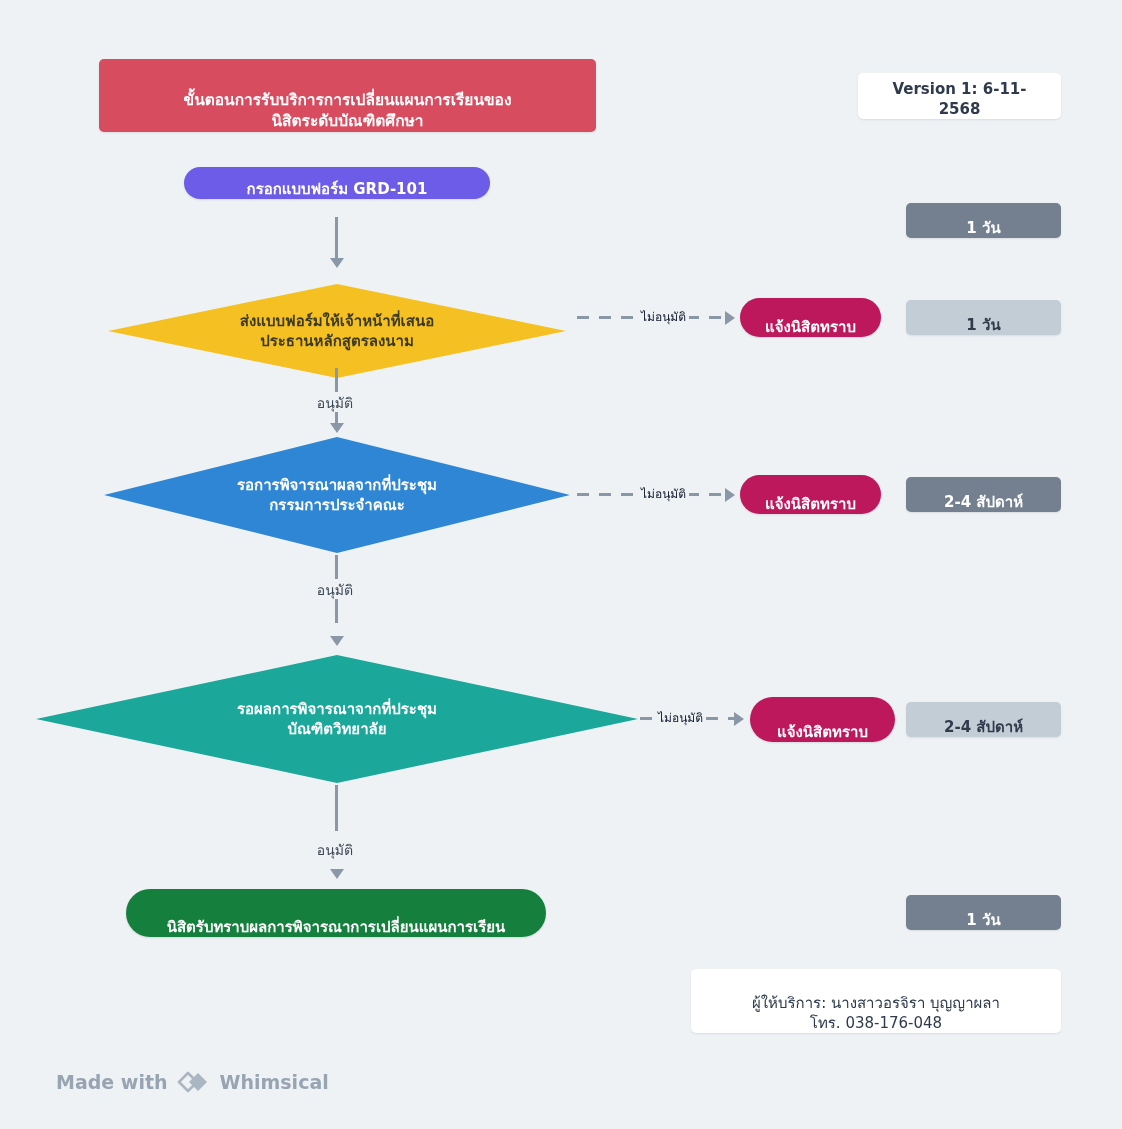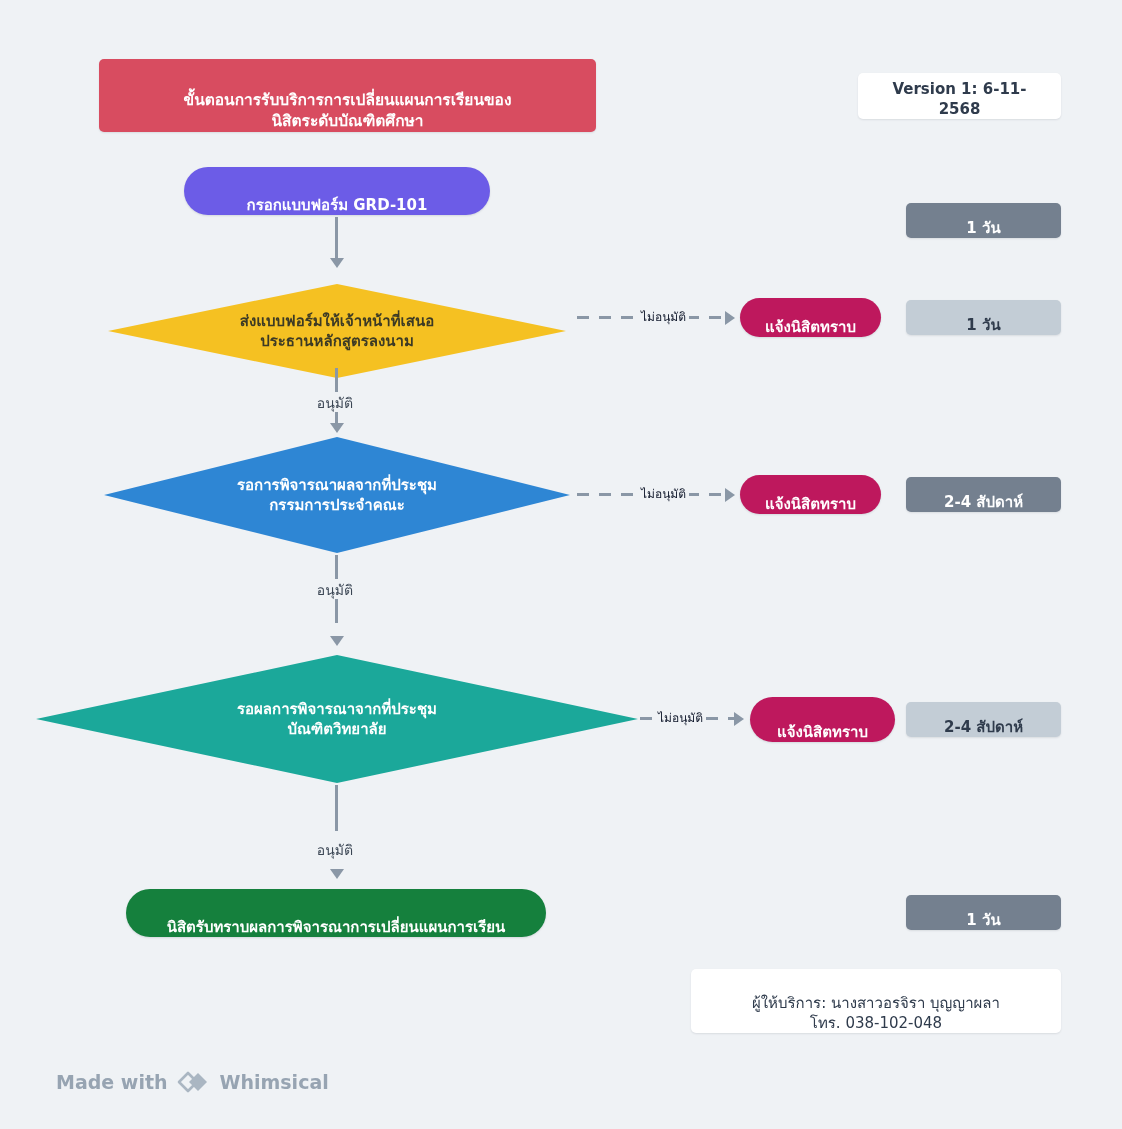--- a/index.html
+++ b/index.html
@@ -56,21 +56,21 @@
 
   
   .pill {
     border-radius: 999px;
     color: #ffffff;
     font-size: 15px;
     font-weight: bold;
     box-shadow: 0 1px 2px rgba(20,30,50,.12);
     padding: 0 20px;
   }
-  #node-form    { left: 184px; top: 167px; width: 306px; height: 48px; background: #6c5ce7; }
+  #node-form    { left: 184px; top: 167px; width: 306px; height: 32px; background: #6c5ce7; }
   #node-result  { left: 126px; top: 889px; width: 420px; height: 48px; background: #15803d; }
   .pill-notify  { background: #be185d; }
   #notify-1 { left: 740px; top: 298px; width: 141px; height: 39px; }
   #notify-2 { left: 740px; top: 475px; width: 141px; height: 39px; }
   #notify-3 { left: 750px; top: 697px; width: 145px; height: 45px; }
 
   
   .badge {
     border-radius: 5px;
     font-size: 15px;
@@ -277,21 +277,21 @@
   <div class="node badge badge-light" id="dur-4">
     <span>2-4 สัปดาห์</span>
   </div>
   <div class="node badge badge-dark" id="dur-5">
     <span>1 วัน</span>
   </div>
 
   <div class="node card" id="contact-card">
     <div>
       <span>ผู้ให้บริการ: นางสาวอรจิรา บุญญาผลา</span><br>
-      <span>โทร. 038-102-048</span>
+      <span>โทร. 038-176-048</span>
     </div>
   </div>
 
   <div id="watermark">
     <span>Made with</span>
     <span>
       <svg width="34" height="26" viewBox="0 0 34 26">
         <polygon points="12,13 21,4 30,13 21,22" fill="#aab6c2"></polygon>
         <polygon points="2,13 11,4 20,13 11,22" fill="none" stroke="#aab6c2" stroke-width="2.6" stroke-linejoin="round"></polygon>
       </svg>

